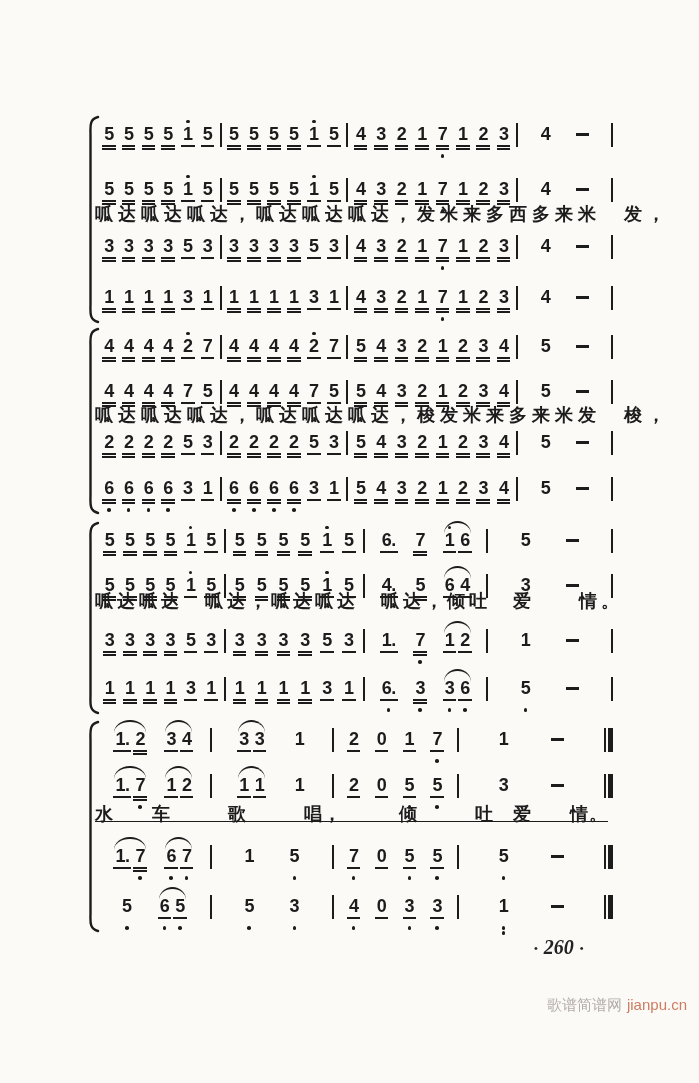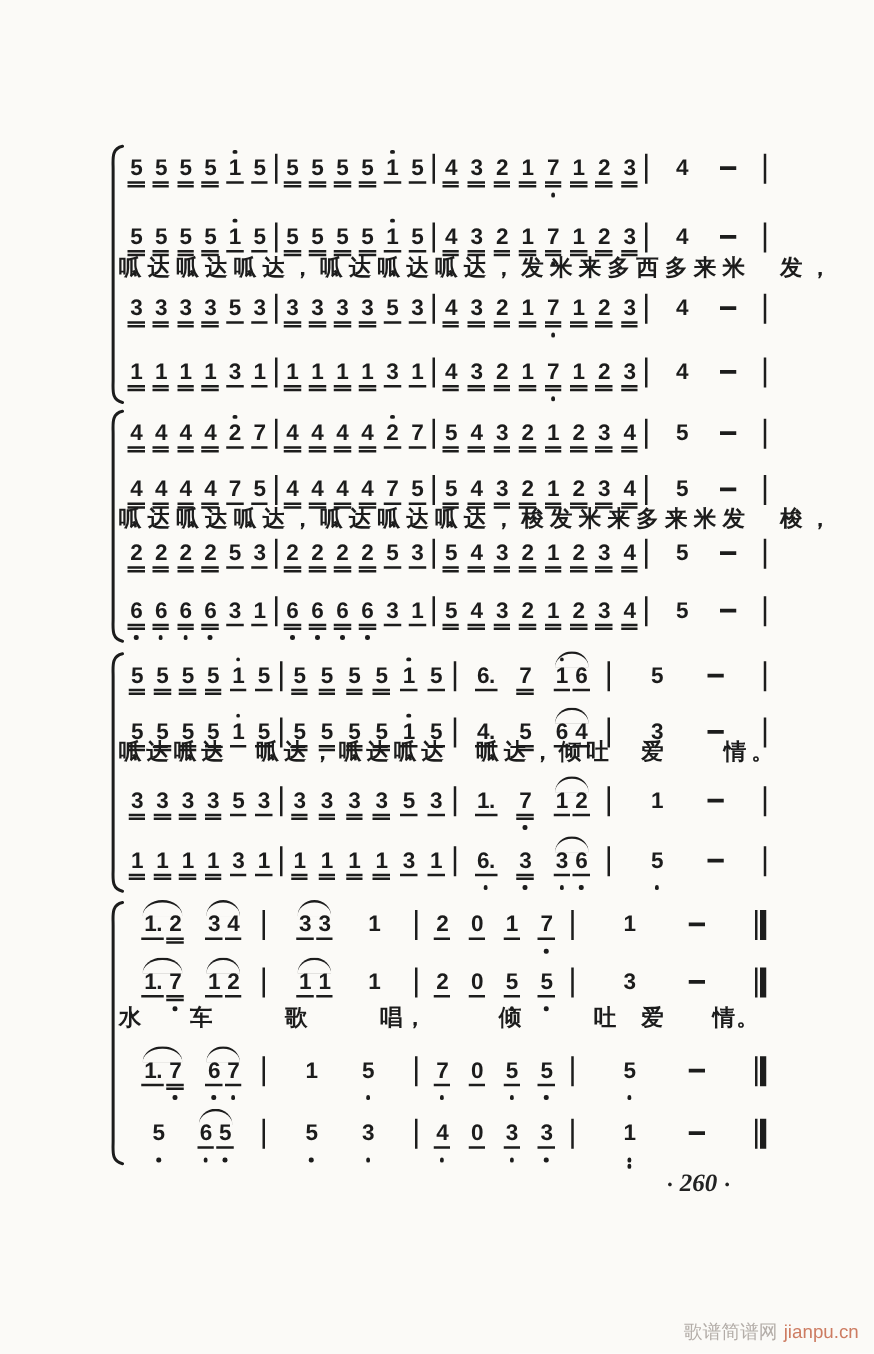--- a/index.html
+++ b/index.html
@@ -48,21 +48,21 @@
   .brace{position:absolute;}
   
   .pageno{
     position:absolute;left:534px;top:936px;
     font-family:"Liberation Serif","DejaVu Serif",serif;
     font-style:italic;font-weight:bold;font-size:20px;color:#222;
     display:flex;align-items:center;gap:6px;
   }
   .pageno .pdot{font-size:11px;font-style:normal;}
   .watermark{
-    position:absolute;right:12px;top:1056px;font-size:15px;
+    position:absolute;right:12px;top:996px;font-size:15px;
     font-family:"Liberation Sans","DejaVu Sans",sans-serif;
     margin-left:44px;
   }
   .wm-name{color:var(--wm-name);}
   .wm-url{color:var(--wm-url);margin-left:5px;}
 </style>
 </head>
 <body>
 
 <div class="page">
@@ -3458,21 +3458,21 @@
               <span class="zul"></span>
               <span class="zdb"></span>
             </span>
           </span>
         </div>
         <div class="finalbar">
           <div class="thin"></div>
           <div class="thick"></div>
         </div>
       </div>
-      <div class="lyrics" style="top: 803px; letter-spacing: 1px;">水　　车　　　歌　　　唱，　　　倾　　　吐　爱　　情。</div>
+      <div class="lyrics" style="top: 803px; letter-spacing: 1px; text-decoration: underline;">水　　车　　　歌　　　唱，　　　倾　　　吐　爱　　情。</div>
     </div>
 
   <div class="pageno">
     <span class="pdot">•</span>
     <span>260</span>
     <span class="pdot">•</span>
   </div>
 
   <div class="watermark">
     <span class="wm-name">歌谱简谱网</span><span class="wm-url">jianpu.cn</span>

